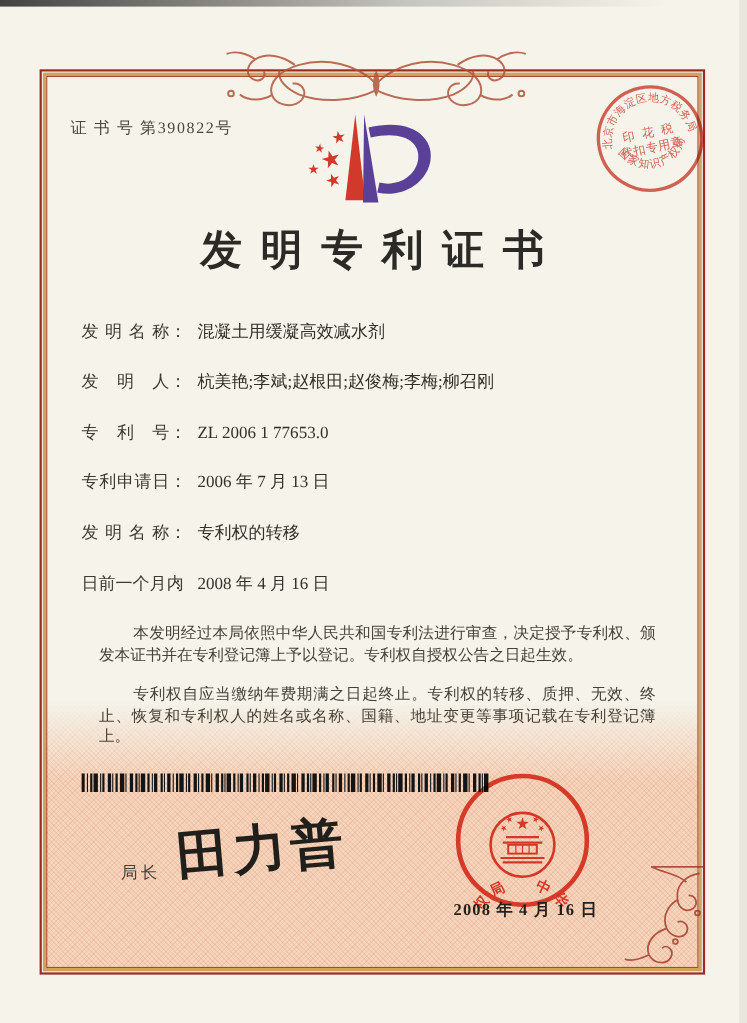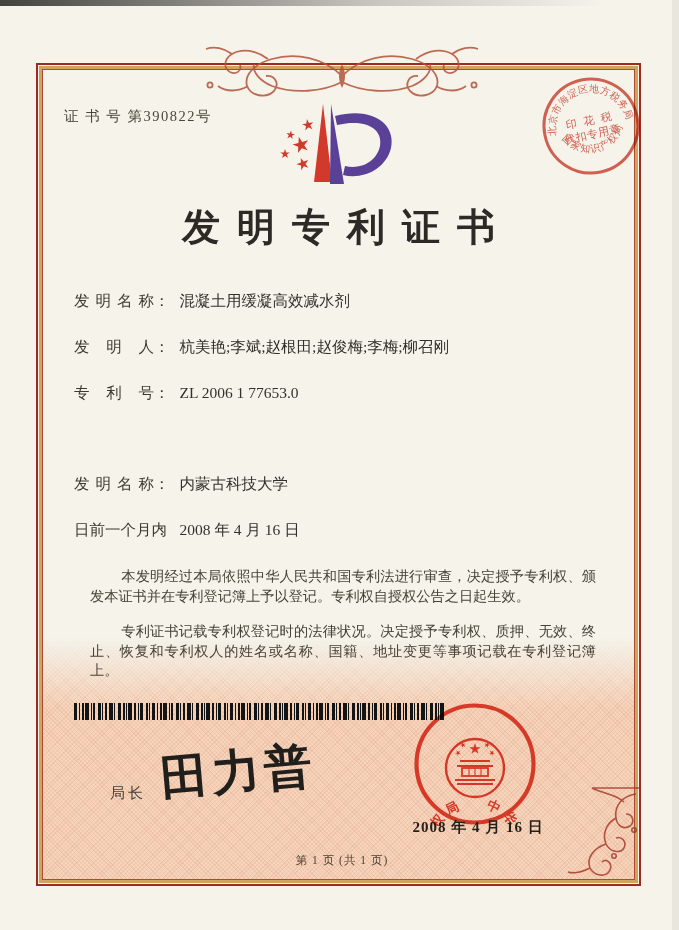--- a/index.html
+++ b/index.html
@@ -120,30 +120,33 @@
 
   <div class="abs z field-row fr1">
     <span class="flabel">发明名称</span><span class="fcolon">：</span><span class="fvalue">混凝土用缓凝高效减水剂</span>
   </div>
   <div class="abs z field-row fr2">
     <span class="flabel">发明人</span><span class="fcolon">：</span><span class="fvalue">杭美艳;李斌;赵根田;赵俊梅;李梅;柳召刚</span>
   </div>
   <div class="abs z field-row fr3">
     <span class="flabel">专利号</span><span class="fcolon">：</span><span class="fvalue">ZL 2006 1 77653.0</span>
   </div>
+  <div class="abs z field-row fr4">
+    <span class="flabel">专利申请日</span><span class="fcolon">：</span><span class="fvalue">2006 年 7 月 13 日</span>
+  </div>
   <div class="abs z field-row fr5">
-    <span class="flabel">发明名称</span><span class="fcolon">：</span><span class="fvalue">内蒙古科技大学</span>
+    <span class="flabel">发明名称</span><span class="fcolon">：</span><span class="fvalue">专利权的转移</span>
   </div>
   <div class="abs z field-row fr6">
     <span class="flabel">日前一个月内</span><span class="fcolon">：</span><span class="fvalue">2008 年 4 月 16 日</span>
   </div>
 
   <div class="abs z body-text">
     <p>本发明经过本局依照中华人民共和国专利法进行审查，决定授予专利权、颁发本证书并在专利登记簿上予以登记。专利权自授权公告之日起生效。</p>
-    <p>专利证书记载专利权登记时的法律状况。决定授予专利权、质押、无效、终止、恢复和专利权人的姓名或名称、国籍、地址变更等事项记载在专利登记簿上。</p>
+    <p>专利权自应当缴纳年费期满之日起终止。专利权的转移、质押、无效、终止、恢复和专利权人的姓名或名称、国籍、地址变更等事项记载在专利登记簿上。</p>
   </div>
 
   <div class="abs z barcode"><span style="width: 3px; margin-right: 2px;"></span><span style="width: 1px; margin-right: 2px;"></span><span style="width: 2px; margin-right: 1px;"></span><span style="width: 4px; margin-right: 2px;"></span><span style="width: 1px; margin-right: 1px;"></span><span style="width: 2px; margin-right: 3px;"></span><span style="width: 3px; margin-right: 1px;"></span><span style="width: 1px; margin-right: 2px;"></span><span style="width: 2px; margin-right: 2px;"></span><span style="width: 4px; margin-right: 1px;"></span><span style="width: 1px; margin-right: 3px;"></span><span style="width: 3px; margin-right: 2px;"></span><span style="width: 2px; margin-right: 1px;"></span><span style="width: 1px; margin-right: 1px;"></span><span style="width: 4px; margin-right: 2px;"></span><span style="width: 2px; margin-right: 2px;"></span><span style="width: 1px; margin-right: 1px;"></span><span style="width: 3px; margin-right: 3px;"></span><span style="width: 2px; margin-right: 1px;"></span><span style="width: 1px; margin-right: 2px;"></span><span style="width: 3px; margin-right: 2px;"></span><span style="width: 1px; margin-right: 2px;"></span><span style="width: 2px; margin-right: 1px;"></span><span style="width: 4px; margin-right: 2px;"></span><span style="width: 1px; margin-right: 1px;"></span><span style="width: 2px; margin-right: 3px;"></span><span style="width: 3px; margin-right: 1px;"></span><span style="width: 1px; margin-right: 2px;"></span><span style="width: 2px; margin-right: 2px;"></span><span style="width: 4px; margin-right: 1px;"></span><span style="width: 1px; margin-right: 3px;"></span><span style="width: 3px; margin-right: 2px;"></span><span style="width: 2px; margin-right: 1px;"></span><span style="width: 1px; margin-right: 1px;"></span><span style="width: 4px; margin-right: 2px;"></span><span style="width: 2px; margin-right: 2px;"></span><span style="width: 1px; margin-right: 1px;"></span><span style="width: 3px; margin-right: 3px;"></span><span style="width: 2px; margin-right: 1px;"></span><span style="width: 1px; margin-right: 2px;"></span><span style="width: 3px; margin-right: 2px;"></span><span style="width: 1px; margin-right: 2px;"></span><span style="width: 2px; margin-right: 1px;"></span><span style="width: 4px; margin-right: 2px;"></span><span style="width: 1px; margin-right: 1px;"></span><span style="width: 2px; margin-right: 3px;"></span><span style="width: 3px; margin-right: 1px;"></span><span style="width: 1px; margin-right: 2px;"></span><span style="width: 2px; margin-right: 2px;"></span><span style="width: 4px; margin-right: 1px;"></span><span style="width: 1px; margin-right: 3px;"></span><span style="width: 3px; margin-right: 2px;"></span><span style="width: 2px; margin-right: 1px;"></span><span style="width: 1px; margin-right: 1px;"></span><span style="width: 4px; margin-right: 2px;"></span><span style="width: 2px; margin-right: 2px;"></span><span style="width: 1px; margin-right: 1px;"></span><span style="width: 3px; margin-right: 3px;"></span><span style="width: 2px; margin-right: 1px;"></span><span style="width: 1px; margin-right: 2px;"></span><span style="width: 3px; margin-right: 2px;"></span><span style="width: 1px; margin-right: 2px;"></span><span style="width: 2px; margin-right: 1px;"></span><span style="width: 4px; margin-right: 2px;"></span><span style="width: 1px; margin-right: 1px;"></span><span style="width: 2px; margin-right: 3px;"></span><span style="width: 3px; margin-right: 1px;"></span><span style="width: 1px; margin-right: 2px;"></span><span style="width: 2px; margin-right: 2px;"></span><span style="width: 4px; margin-right: 1px;"></span><span style="width: 1px; margin-right: 3px;"></span><span style="width: 3px; margin-right: 2px;"></span><span style="width: 2px; margin-right: 1px;"></span><span style="width: 1px; margin-right: 1px;"></span><span style="width: 4px; margin-right: 2px;"></span><span style="width: 2px; margin-right: 2px;"></span><span style="width: 1px; margin-right: 1px;"></span><span style="width: 3px; margin-right: 3px;"></span><span style="width: 2px; margin-right: 1px;"></span><span style="width: 1px; margin-right: 2px;"></span><span style="width: 3px; margin-right: 2px;"></span><span style="width: 1px; margin-right: 2px;"></span><span style="width: 2px; margin-right: 1px;"></span><span style="width: 4px; margin-right: 2px;"></span><span style="width: 1px; margin-right: 1px;"></span><span style="width: 2px; margin-right: 3px;"></span><span style="width: 3px; margin-right: 1px;"></span><span style="width: 1px; margin-right: 2px;"></span><span style="width: 2px; margin-right: 2px;"></span><span style="width: 4px; margin-right: 1px;"></span><span style="width: 1px; margin-right: 3px;"></span><span style="width: 3px; margin-right: 2px;"></span><span style="width: 2px; margin-right: 1px;"></span><span style="width: 1px; margin-right: 1px;"></span><span style="width: 4px; margin-right: 2px;"></span></div>
 
   <div class="abs z signer-label">局长</div>
   <div class="abs z signature">田力普</div>
 
   <svg class="abs z official-seal" viewBox="0 0 124 124">
     <defs>
       <path id="sealArc" d="M62,105 A43,43 0 1,1 61.9,105" fill="none"></path>
@@ -163,21 +166,20 @@
       </g>
       <path d="M47,59 H77 M44,64 H80" stroke-width="2"></path>
       <rect x="49" y="66" width="26" height="8" stroke-width="1.8"></rect>
       <path d="M56,66 V74 M62,66 V74 M68,66 V74" stroke-width="1.1"></path>
       <path d="M42,78 H82 M44,82 H80" stroke-width="2"></path>
     </g>
   </svg>
 
   <div class="abs z issue-date">2008 年 4 月 16 日</div>
 
-  <div class="abs z page-footer">第 1 页 (共 1 页)</div>
 
   <svg class="abs flourish" viewBox="0 0 78 94">
     <g stroke="#a23322" fill="none" stroke-width="1.6" opacity="0.8">
       <path d="M74,2 H26 C38,8 50,8 58,16"></path>
       <path d="M70,8 C56,10 48,20 50,32 C51,40 58,44 64,40 C69,36 67,28 60,28"></path>
       <path d="M50,32 C40,38 36,48 40,58 C44,66 54,68 58,62 C61,56 56,50 50,52"></path>
       <path d="M40,58 C28,62 20,72 24,82 C28,90 40,92 44,84 C47,77 40,72 36,76"></path>
       <path d="M24,82 C16,86 8,88 2,86"></path>
       <circle cx="68" cy="44" r="2.2"></circle>
       <circle cx="48" cy="70" r="2.2"></circle>

